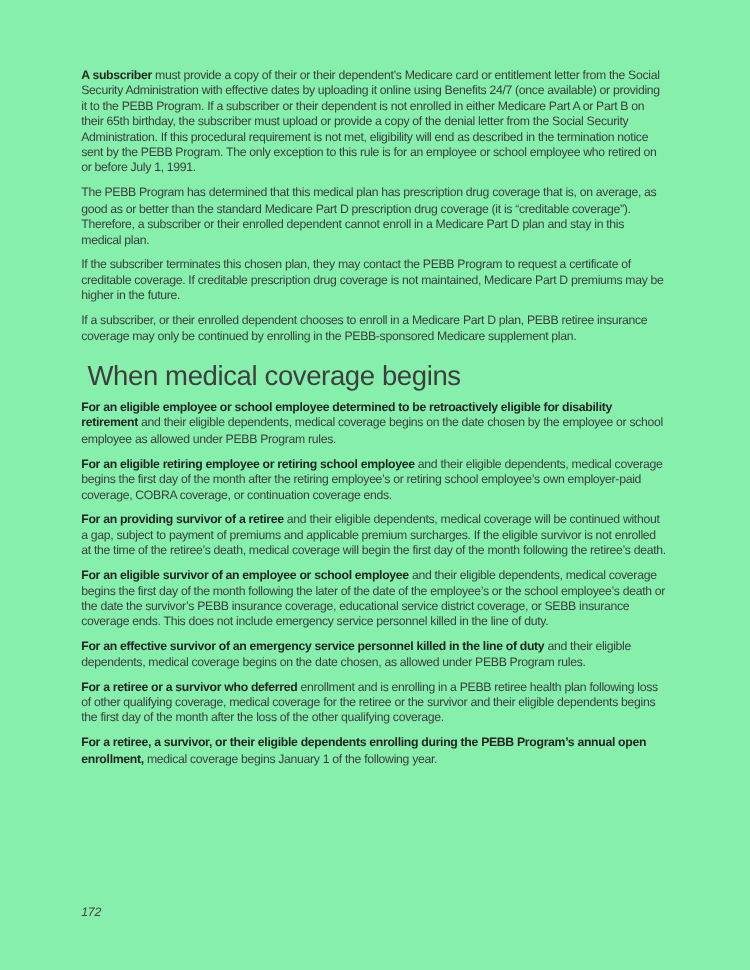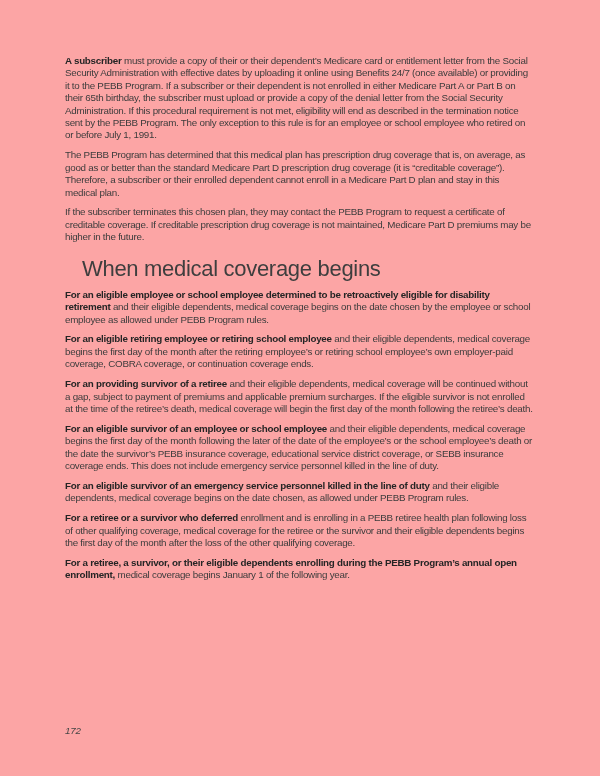--- a/index.html
+++ b/index.html
@@ -1,19 +1,19 @@
 <!DOCTYPE html>
 <html><head>
 <meta charset="utf-8">
 <style>
   html, body { margin:0; padding:0; background:#ffffff; }
   .page {
     position:relative;
     width:600px; height:776px;
-    background:#fca5a5;
+    background:#86efac;
     box-sizing:border-box;
     padding:55px 67px 0 65px;
     font-family:"Liberation Sans", sans-serif;
     color:#3c3c3c;
     overflow:hidden;
   }
   p.body {
     font-size:9.8px;
     line-height:12.4px;
     letter-spacing:-0.25px;
@@ -26,21 +26,21 @@
     font-weight:bold;
     color:#1c1c1c;
     letter-spacing:-0.4px;
     margin:9px 0 5px 0;
   }
   h2.big-head {
     font-size:22px;
     font-weight:400;
     color:#3e3e3e;
     letter-spacing:-0.3px;
-    margin:12px 0 7px 17px;
+    margin:12px 0 7px 5px;
   }
   .footer {
     position:absolute;
     left:65px; right:67px; bottom:40px;
     display:flex;
     justify-content:space-between;
     align-items:baseline;
     font-style:italic;
     font-size:9.8px;
     letter-spacing:-0.15px;
@@ -50,33 +50,34 @@
 </head>
 <body>
 
 <div class="page">
 
   <p class="body"><strong>A subscriber</strong><span> must provide a copy of their or their dependent’s Medicare card or entitlement letter from the Social Security Administration with effective dates by uploading it online using Benefits 24/7 (once available) or providing it to the PEBB Program. If a subscriber or their dependent is not enrolled in either Medicare Part A or Part B on their 65th birthday, the subscriber must upload or provide a copy of the denial letter from the Social Security Administration. If this procedural requirement is not met, eligibility will end as described in the termination notice sent by the PEBB Program. The only exception to this rule is for an employee or school employee who retired on or before July 1, 1991.</span></p>
 
 
   <p class="body">The PEBB Program has determined that this medical plan has prescription drug coverage that is, on average, as good as or better than the standard Medicare Part D prescription drug coverage (it is “creditable coverage”). Therefore, a subscriber or their enrolled dependent cannot enroll in a Medicare Part D plan and stay in this medical plan.</p>
   <p class="body">If the subscriber terminates this chosen plan, they may contact the PEBB Program to request a certificate of creditable coverage. If creditable prescription drug coverage is not maintained, Medicare Part D premiums may be higher in the future.</p>
+  <p class="body">If a subscriber, or their enrolled dependent chooses to enroll in a Medicare Part D plan, PEBB retiree insurance coverage may only be continued by enrolling in the PEBB-sponsored Medicare supplement plan.</p>
 
   <h2 class="big-head">When medical coverage begins</h2>
 
   <p class="body"><strong>For an eligible employee or school employee determined to be retroactively eligible for disability retirement</strong><span> and their eligible dependents, medical coverage begins on the date chosen by the employee or school employee as allowed under PEBB Program rules.</span></p>
 
   <p class="body"><strong>For an eligible retiring employee or retiring school employee</strong><span> and their eligible dependents, medical coverage begins the first day of the month after the retiring employee’s or retiring school employee’s own employer-paid coverage, COBRA coverage, or continuation coverage ends.</span></p>
 
 
   <p class="body"><strong>For an providing survivor of a retiree</strong><span> and their eligible dependents, medical coverage will be continued without a gap, subject to payment of premiums and applicable premium surcharges. If the eligible survivor is not enrolled at the time of the retiree’s death, medical coverage will begin the first day of the month following the retiree’s death.</span></p>
 
   <p class="body"><strong>For an eligible survivor of an employee or school employee</strong><span> and their eligible dependents, medical coverage begins the first day of the month following the later of the date of the employee’s or the school employee’s death or the date the survivor’s PEBB insurance coverage, educational service district coverage, or SEBB insurance coverage ends. This does not include emergency service personnel killed in the line of duty.</span></p>
 
-  <p class="body"><strong>For an eligible survivor of an emergency service personnel killed in the line of duty</strong><span> and their eligible dependents, medical coverage begins on the date chosen, as allowed under PEBB Program rules.</span></p>
+  <p class="body"><strong>For an effective survivor of an emergency service personnel killed in the line of duty</strong><span> and their eligible dependents, medical coverage begins on the date chosen, as allowed under PEBB Program rules.</span></p>
 
   <p class="body"><strong>For a retiree or a survivor who deferred</strong><span> enrollment and is enrolling in a PEBB retiree health plan following loss of other qualifying coverage, medical coverage for the retiree or the survivor and their eligible dependents begins the first day of the month after the loss of the other qualifying coverage.</span></p>
 
   <p class="body"><strong>For a retiree, a survivor, or their eligible dependents enrolling during the PEBB Program’s annual open enrollment,</strong><span> medical coverage begins January 1 of the following year.</span></p>
 
   <div class="footer">
     <span>172</span>
   </div>
 
 </div>

